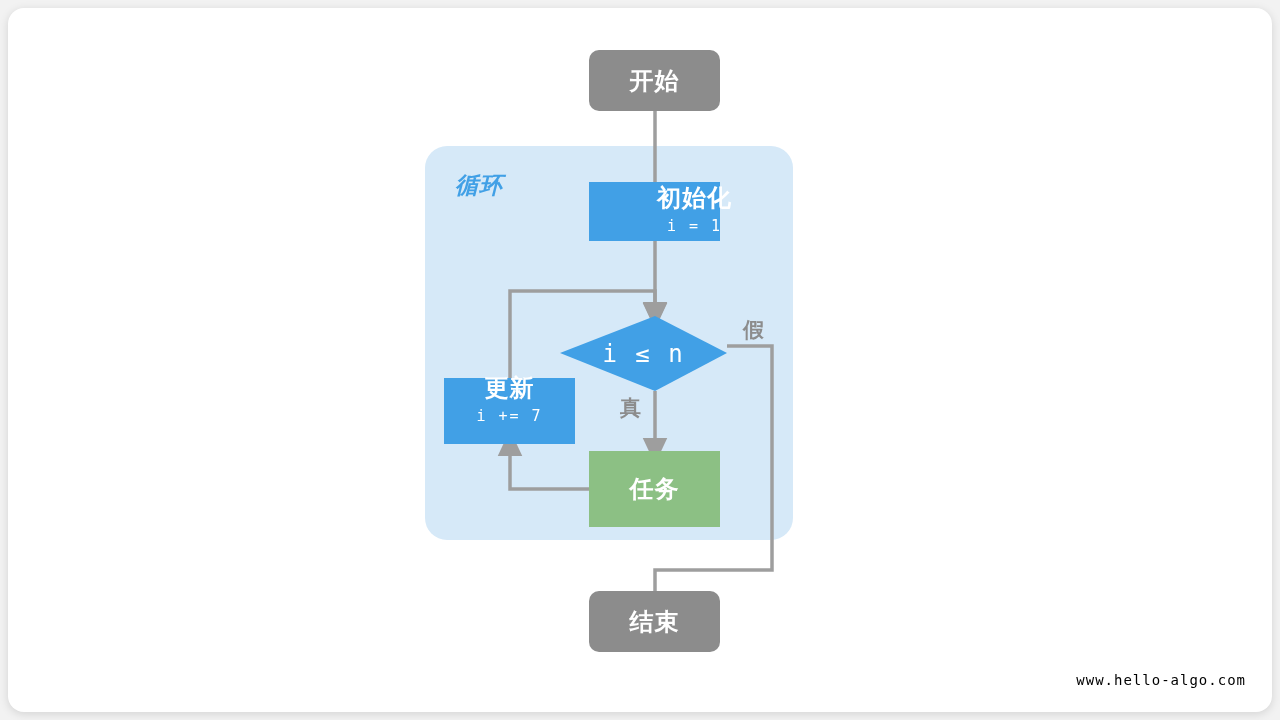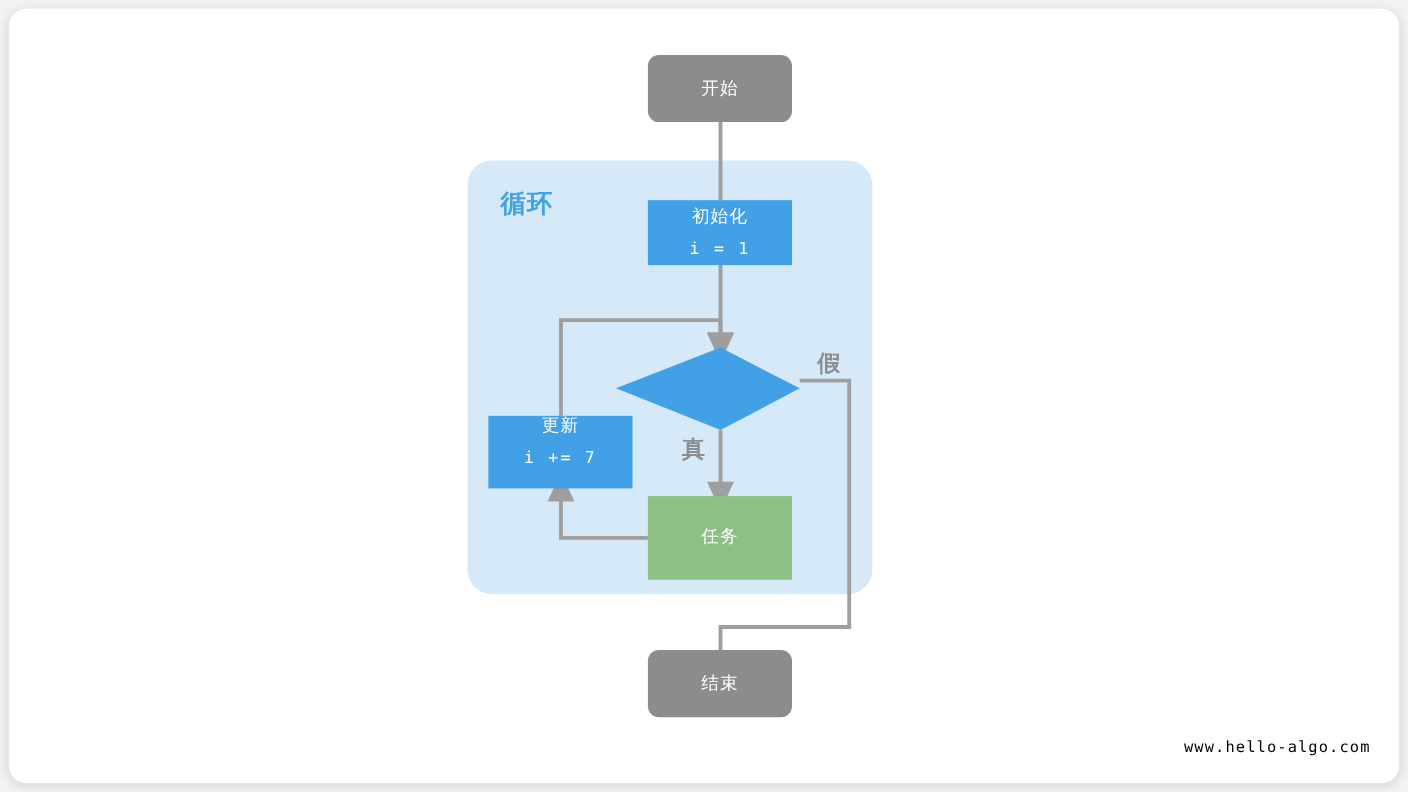--- a/index.html
+++ b/index.html
@@ -41,23 +41,24 @@
     position: absolute;
     display: flex;
     flex-direction: column;
     align-items: center;
     justify-content: center;
     color: #ffffff;
     pointer-events: none;
   }
   .ln-cjk {
     font-family: "Liberation Sans", "DejaVu Sans", sans-serif;
-    font-size: 16px;
+    font-size: 24px;
     line-height: 28px;
     letter-spacing: 1px;
+    font-weight: bold;
   }
   .ln-mono {
     font-family: "DejaVu Sans Mono", "Liberation Mono", monospace;
     font-size: 15px;
     line-height: 28px;
     letter-spacing: 2px;
   }
   .edge-label {
     position: absolute;
     color: #8c8c8c;
@@ -65,20 +66,21 @@
     font-size: 21px;
     font-weight: bold;
   }
   .group-label {
     position: absolute;
     color: #41a0e6;
     font-family: "Liberation Sans", "DejaVu Sans", sans-serif;
     font-size: 23px;
     font-weight: bold;
     letter-spacing: 1px;
+    font-style: italic;
   }
   .watermark {
     position: absolute;
     right: 26px;
     bottom: 24px;
     color: #000000;
     font-family: "DejaVu Sans Mono", "Liberation Mono", monospace;
     font-size: 14px;
     letter-spacing: 1px;
   }
@@ -122,25 +124,28 @@
 
       <rect x="581" y="583" width="131" height="61" rx="10" ry="10" fill="#8c8c8c"></rect>
     </svg>
 
     <div class="group-label" style="left:447px; top:162px;">循环</div>
 
     <div class="node-label" style="left:581px; top:42px; width:131px; height:61px;">
       <span class="ln-cjk">开始</span>
     </div>
 
-    <div class="node-label" style="left:581px; top:174px; width:131px; height:59px;">
+    <div class="node-label" style="left:581px; top:174px; width:131px; height:59px;padding-left:40px;">
       <span class="ln-cjk">初始化</span>
       <span class="ln-mono">i = 1</span>
     </div>
 
+    <div class="node-label" style="left:552px; top:308px; width:167px; height:75px;">
+      <span class="ln-mono" style="font-size:24px;">i ≤ n</span>
+    </div>
 
     <div class="node-label" style="left:436px; top:370px; width:131px; height:48px;">
       <span class="ln-cjk">更新</span>
       <span class="ln-mono">i += 7</span>
     </div>
 
     <div class="node-label" style="left:581px; top:443px; width:131px; height:76px;">
       <span class="ln-cjk">任务</span>
     </div>
 

